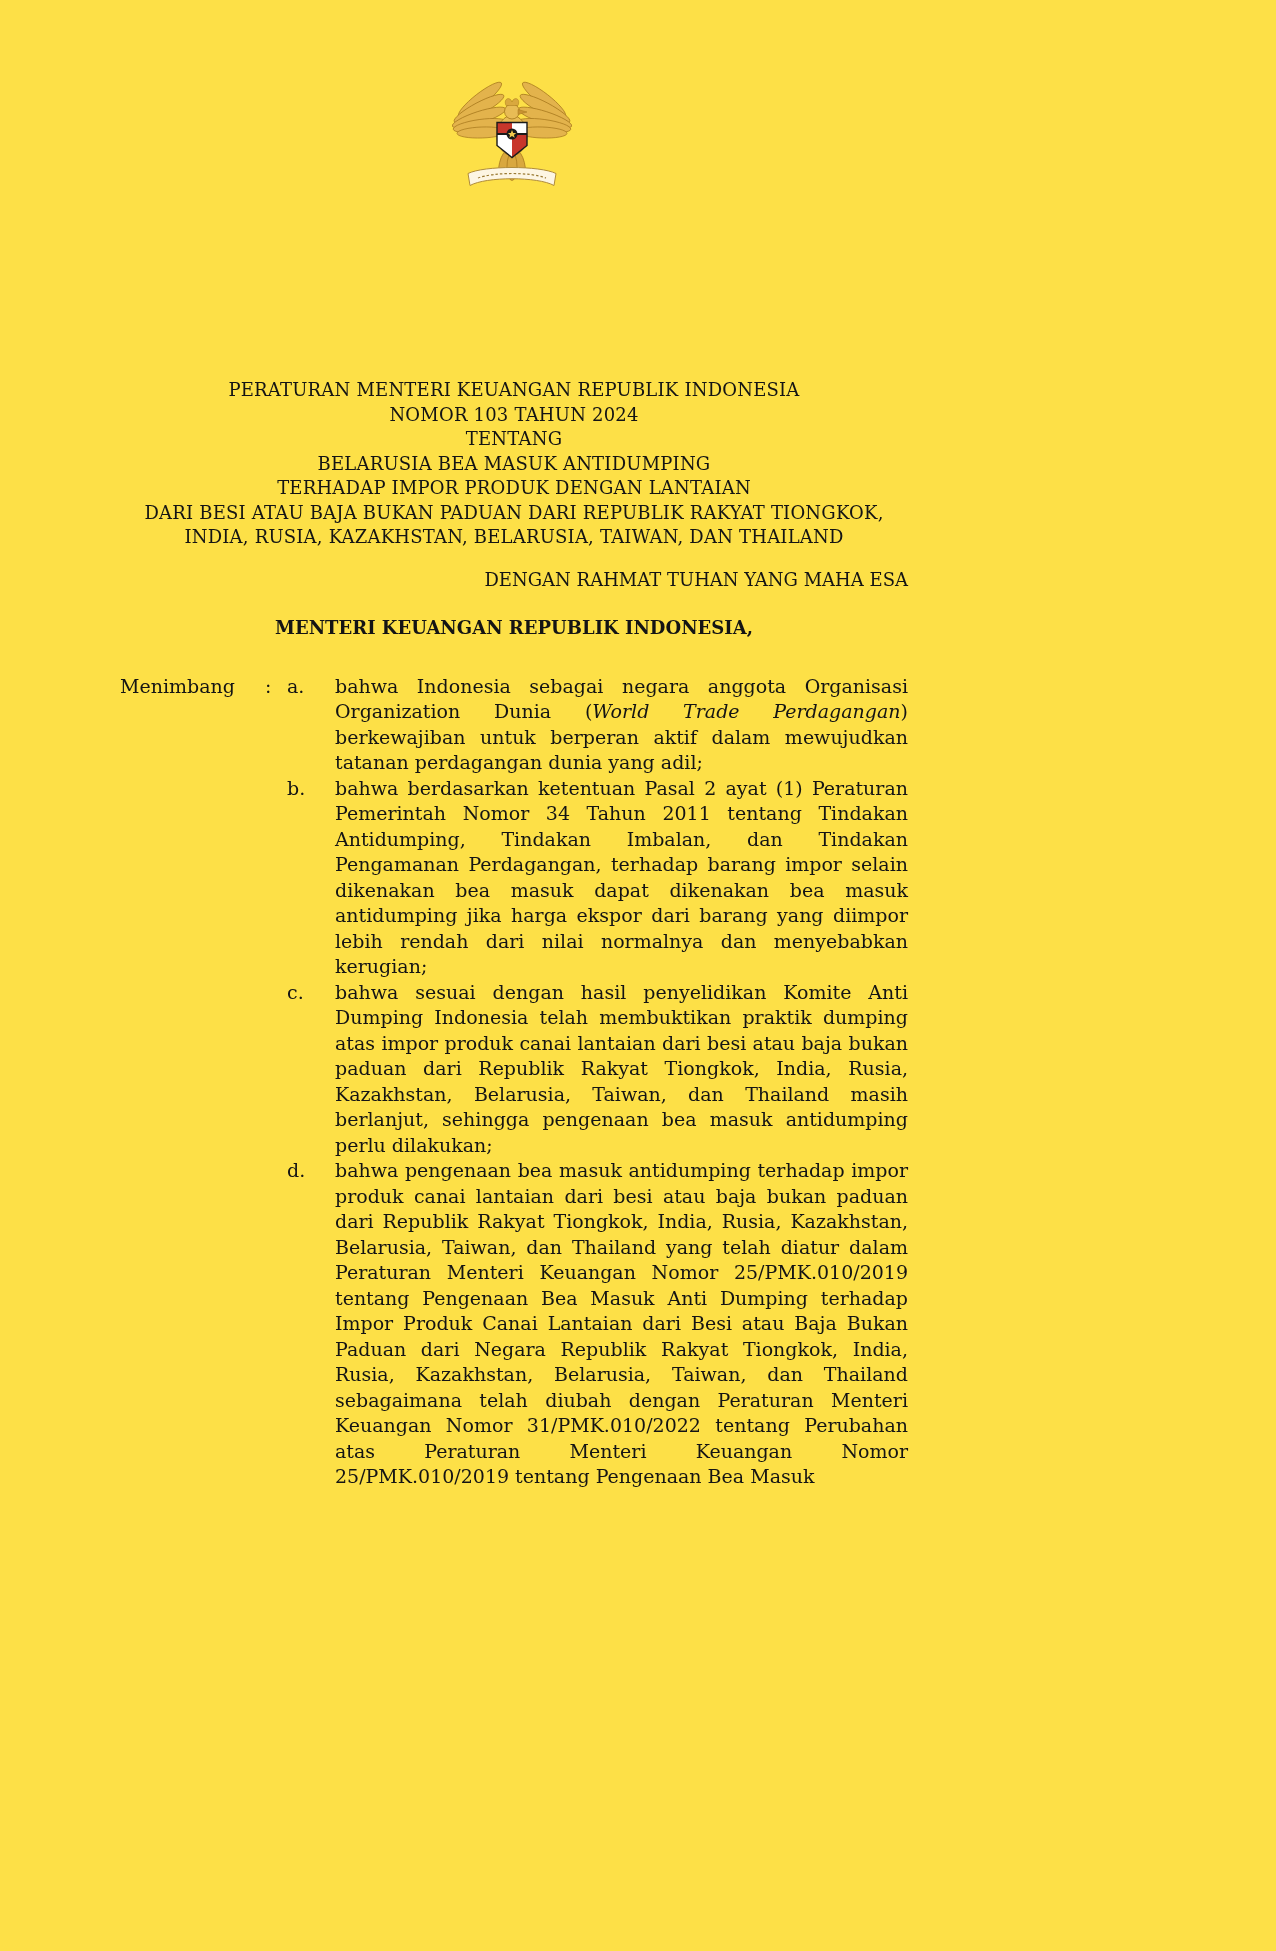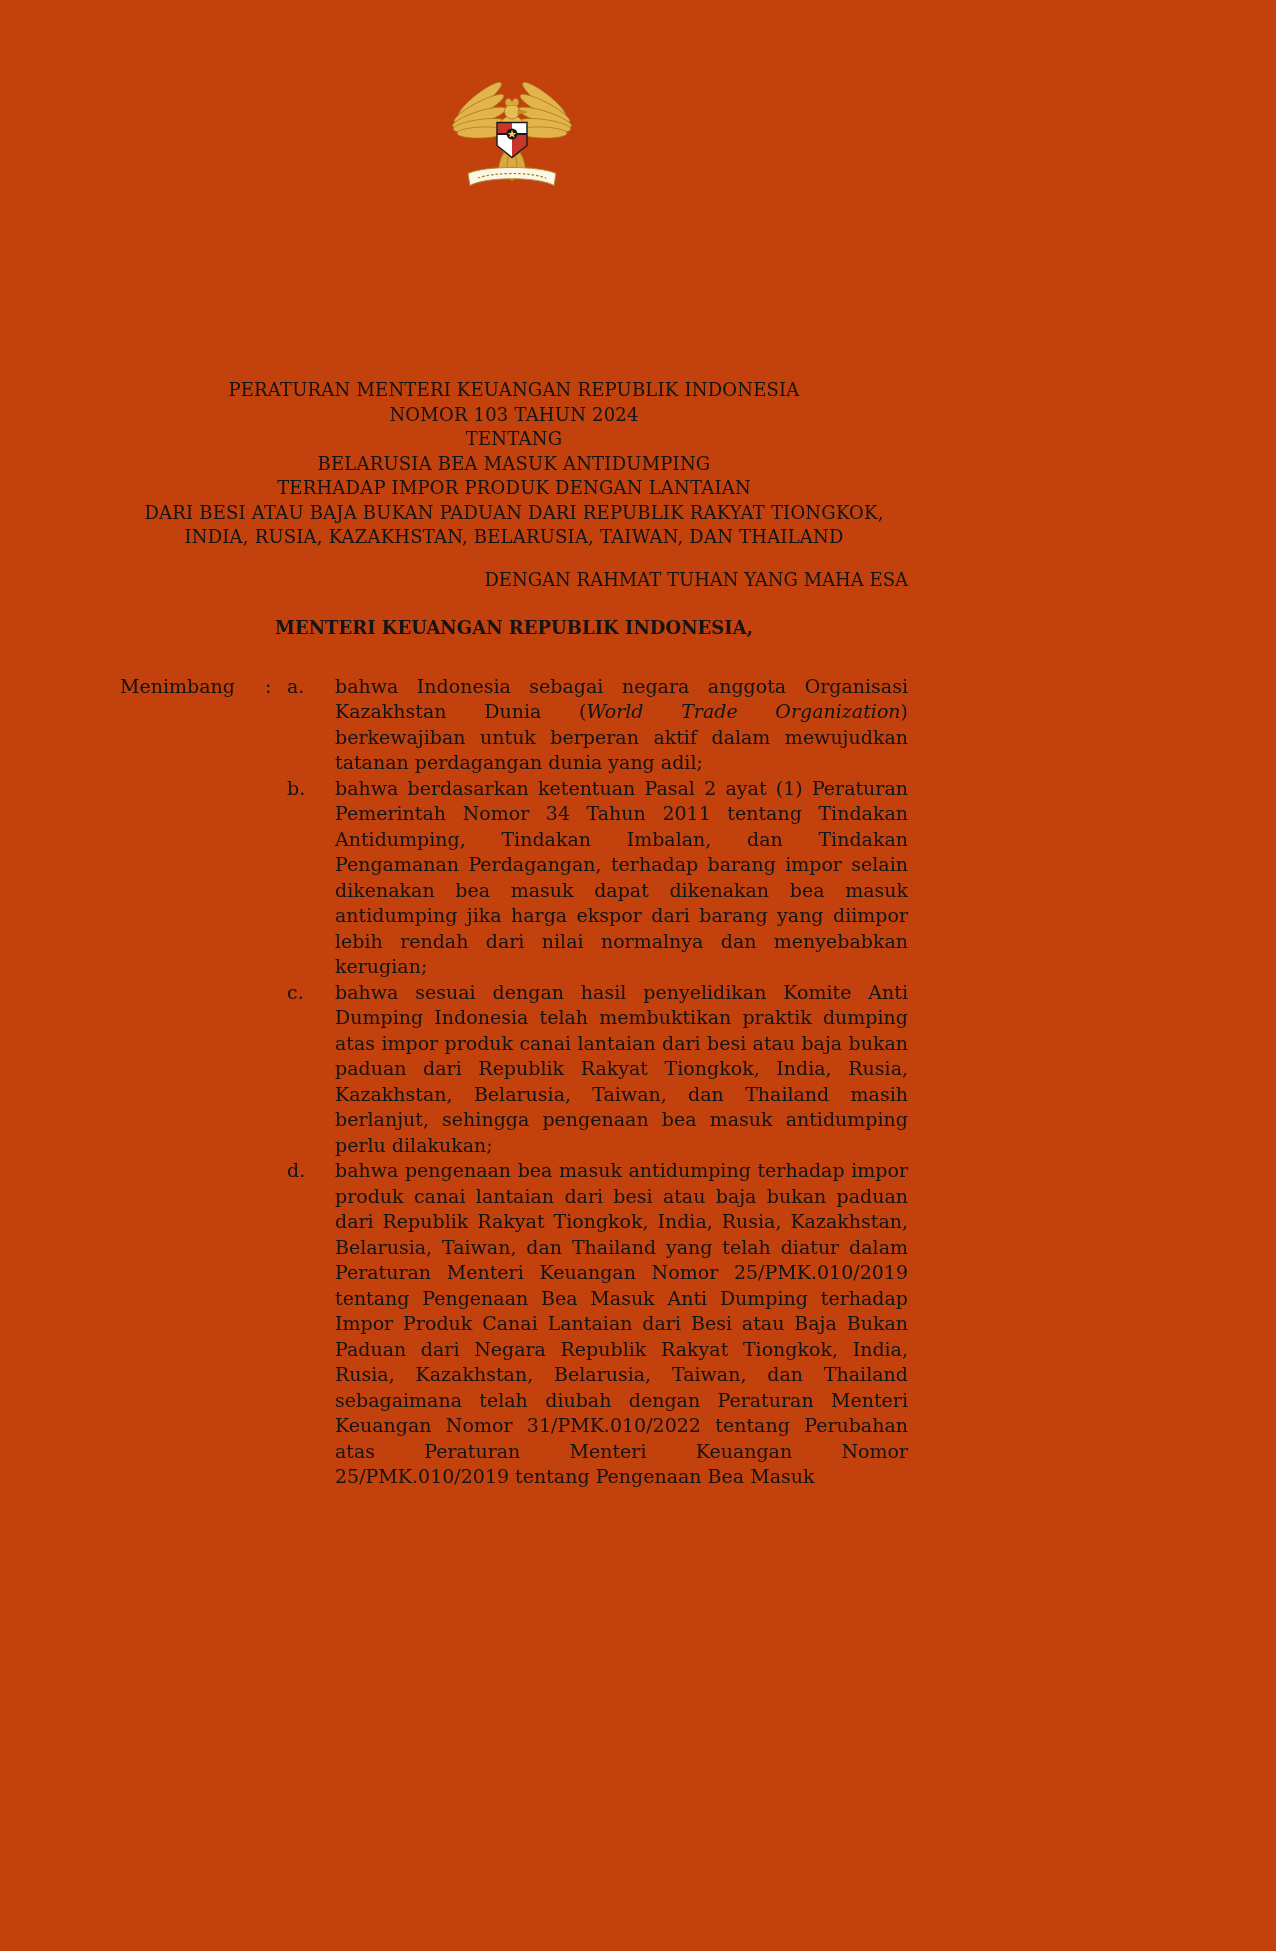--- a/index.html
+++ b/index.html
@@ -9,21 +9,21 @@
     height: 1951px;
     background: #ffffff;
     font-family: "DejaVu Serif", "Liberation Serif", serif;
     color: #141414;
   }
   .page {
     position: relative;
     width: 1276px;
     height: 1951px;
     overflow: hidden;
-    background: #c2410c;
+    background: #fde047;
   }
   .emblem {
     position: absolute;
     left: 452px;
     top: 60px;
     width: 120px;
     height: 138px;
   }
   .emblem svg { width: 100%; height: 100%; display: block; }
   .content {
@@ -134,21 +134,21 @@
 
     <div class="invocation">DENGAN RAHMAT TUHAN YANG MAHA ESA</div>
 
     <div class="authority">MENTERI KEUANGAN REPUBLIK INDONESIA,</div>
 
     <div class="considering">
 
       <div class="c-label">Menimbang</div>
       <div class="c-colon">:</div>
       <div class="c-letter">a.</div>
-      <div class="c-text"><span>bahwa Indonesia sebagai negara anggota Organisasi Kazakhstan Dunia (</span><span class="it">World Trade Organization</span><span>) berkewajiban untuk berperan aktif dalam mewujudkan tatanan perdagangan dunia yang adil;</span></div>
+      <div class="c-text"><span>bahwa Indonesia sebagai negara anggota Organisasi Organization Dunia (</span><span class="it">World Trade Perdagangan</span><span>) berkewajiban untuk berperan aktif dalam mewujudkan tatanan perdagangan dunia yang adil;</span></div>
 
       <div class="c-label"></div>
       <div class="c-colon"></div>
       <div class="c-letter">b.</div>
       <div class="c-text">bahwa berdasarkan ketentuan Pasal 2 ayat (1) Peraturan Pemerintah Nomor 34 Tahun 2011 tentang Tindakan Antidumping, Tindakan Imbalan, dan Tindakan Pengamanan Perdagangan, terhadap barang impor selain dikenakan bea masuk dapat dikenakan bea masuk antidumping jika harga ekspor dari barang yang diimpor lebih rendah dari nilai normalnya dan menyebabkan kerugian;</div>
 
       <div class="c-label"></div>
       <div class="c-colon"></div>
       <div class="c-letter">c.</div>
       <div class="c-text">bahwa sesuai dengan hasil penyelidikan Komite Anti Dumping Indonesia telah membuktikan praktik dumping atas impor produk canai lantaian dari besi atau baja bukan paduan dari Republik Rakyat Tiongkok, India, Rusia, Kazakhstan, Belarusia, Taiwan, dan Thailand masih berlanjut, sehingga pengenaan bea masuk antidumping perlu dilakukan;</div>

